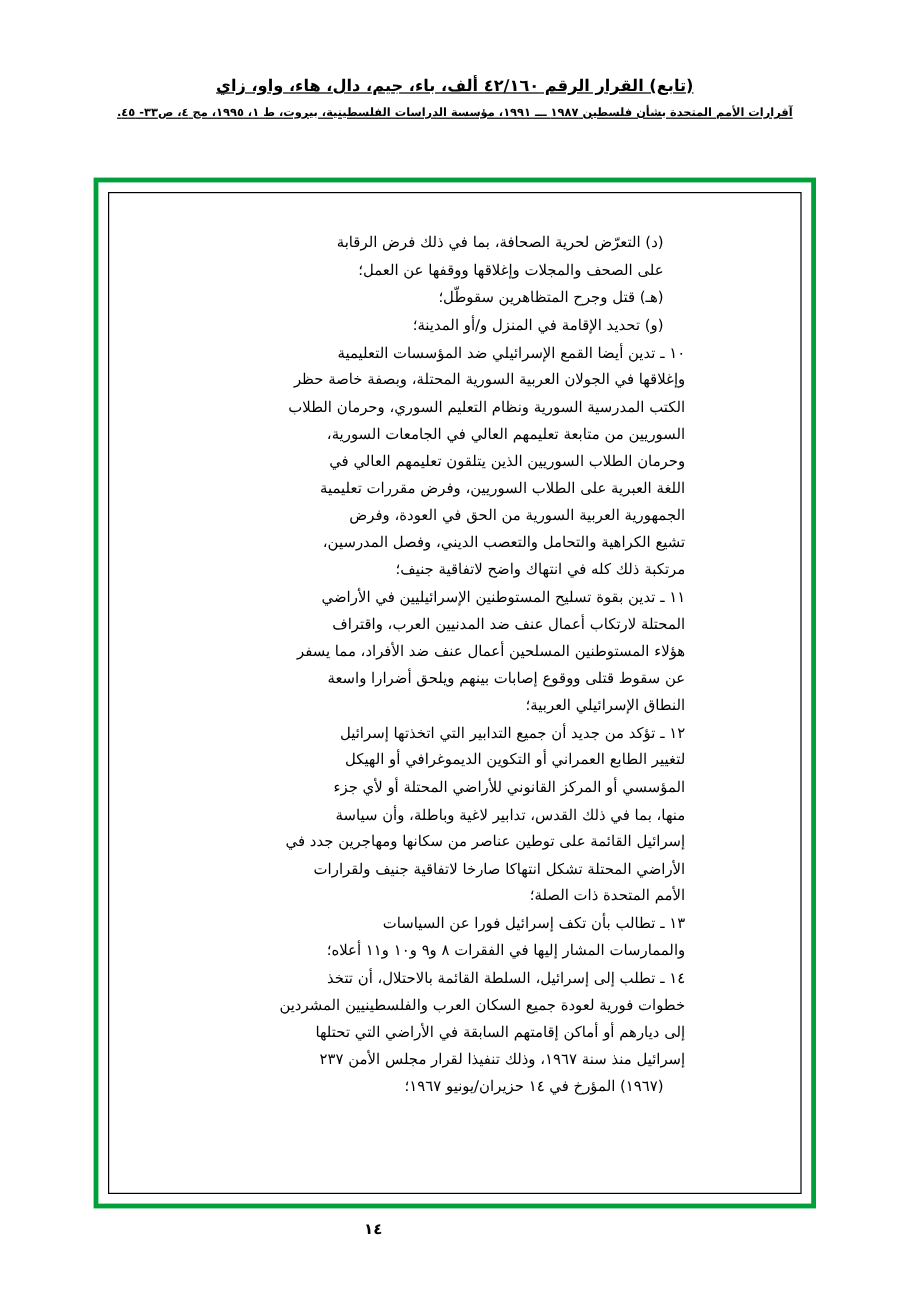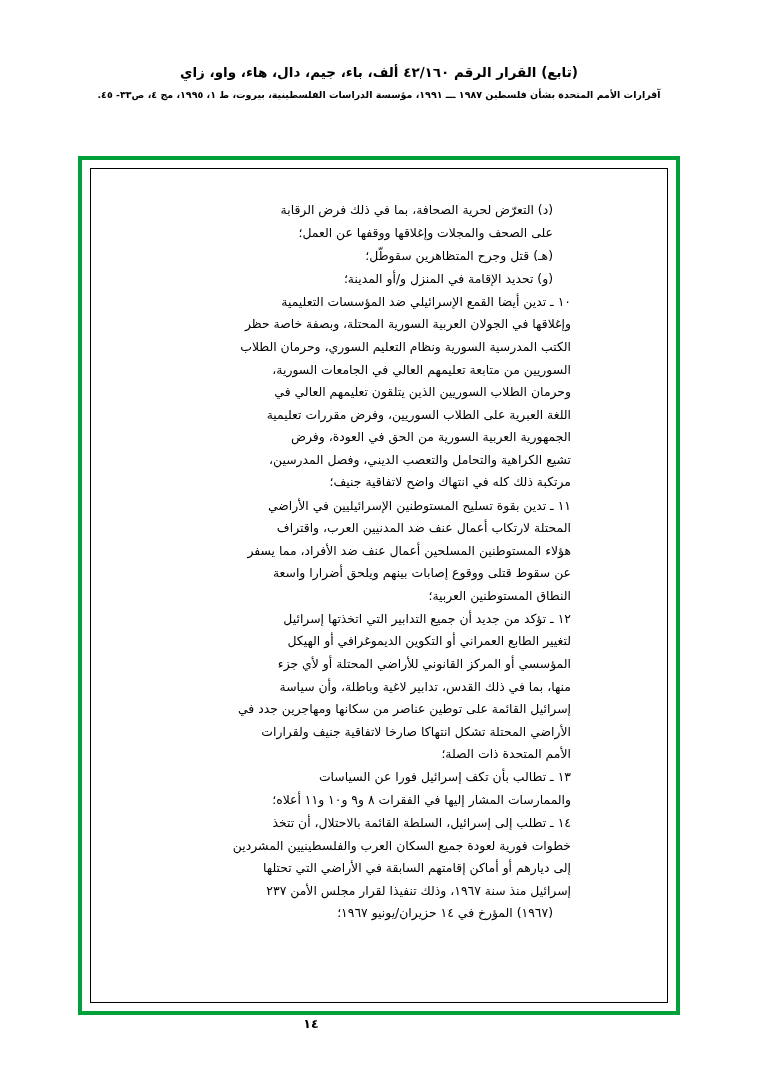--- a/index.html
+++ b/index.html
@@ -17,38 +17,39 @@
   }
   .page {
     width: 758px;
     height: 1078px;
     position: relative;
     box-sizing: border-box;
   }
   .header {
     text-align: center;
     padding-top: 64px;
+    text-decoration: underline;
   }
   .header-title {
     font-size: 13.5px;
     font-weight: bold;
     letter-spacing: 0.2px;
     color: #000;
     direction: rtl;
   }
   .header-sub {
     font-size: 9.5px;
     font-weight: bold;
     color: #000;
     margin-top: 9px;
     direction: rtl;
   }
   .frame {
     position: absolute;
-    top: 156px;
+    top: 148px;
     left: 78px;
     width: 602px;
     height: 859px;
     border: 4px solid #00a13a;
     box-sizing: border-box;
     background: #ffffff;
   }
   .frame-inner {
     position: absolute;
     top: 8px;
@@ -127,21 +128,21 @@
           <div>الجمهورية العربية السورية من الحق في العودة، وفرض</div>
           <div>تشيع الكراهية والتحامل والتعصب الديني، وفصل المدرسين،</div>
           <div>مرتكبة ذلك كله في انتهاك واضح لاتفاقية جنيف؛</div>
         </div>
 
         <div class="para justify">
           <div>١١ ـ تدين بقوة تسليح المستوطنين الإسرائيليين في الأراضي</div>
           <div>المحتلة لارتكاب أعمال عنف ضد المدنيين العرب، واقتراف</div>
           <div>هؤلاء المستوطنين المسلحين أعمال عنف ضد الأفراد، مما يسفر</div>
           <div>عن سقوط قتلى ووقوع إصابات بينهم ويلحق أضرارا واسعة</div>
-          <div>النطاق المستوطنين العربية؛</div>
+          <div>النطاق الإسرائيلي العربية؛</div>
         </div>
 
         <div class="para justify">
           <div>١٢ ـ تؤكد من جديد أن جميع التدابير التي اتخذتها إسرائيل</div>
           <div>لتغيير الطابع العمراني أو التكوين الديموغرافي أو الهيكل</div>
           <div>المؤسسي أو المركز القانوني للأراضي المحتلة أو لأي جزء</div>
           <div>منها، بما في ذلك القدس، تدابير لاغية وباطلة، وأن سياسة</div>
           <div>إسرائيل القائمة على توطين عناصر من سكانها ومهاجرين جدد في</div>
           <div>الأراضي المحتلة تشكل انتهاكا صارخا لاتفاقية جنيف ولقرارات</div>
           <div>الأمم المتحدة ذات الصلة؛</div>

